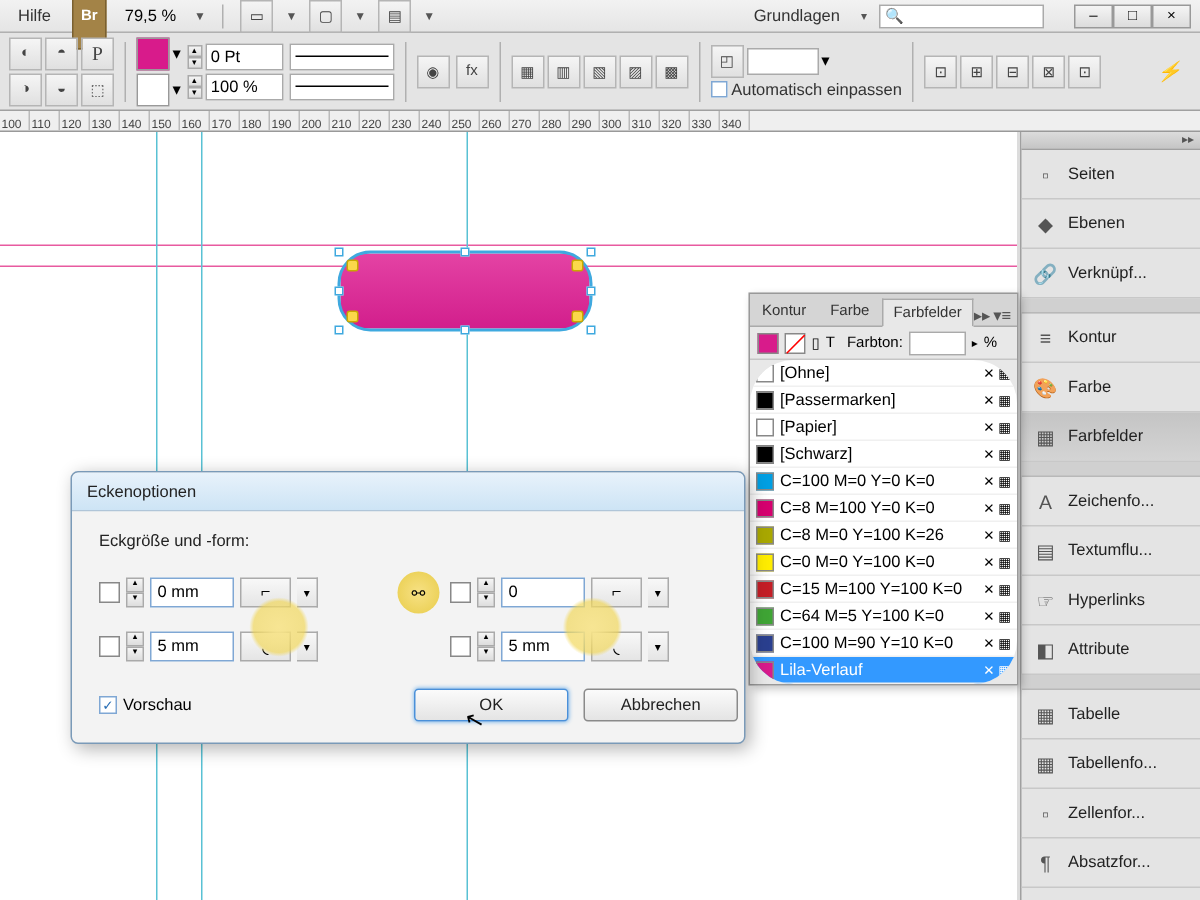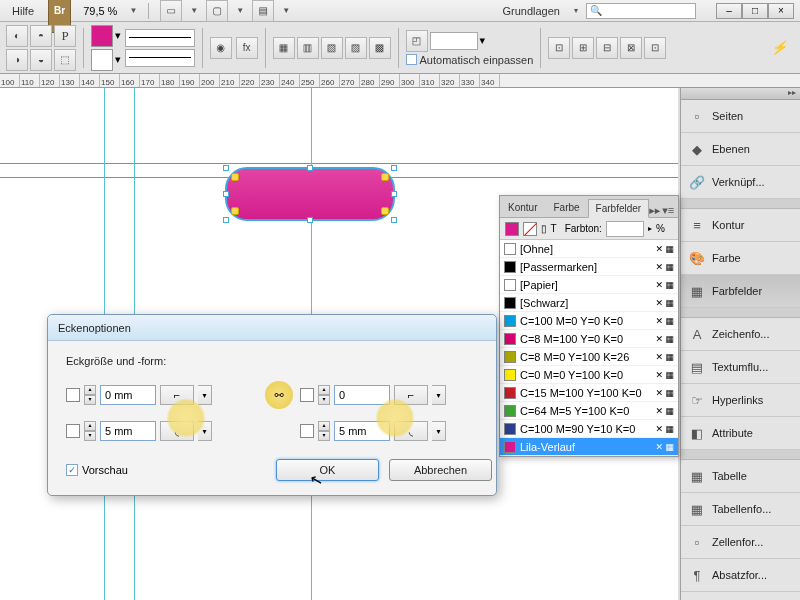--- a/index.html
+++ b/index.html
@@ -54,21 +54,21 @@
 
 .farbfelder-panel { position: absolute; left: 499px; top: 195px; width: 180px; background: #e8e8e8; border: 1px solid #999; box-shadow: 2px 2px 6px rgba(0,0,0,0.25); }
 .ff-tabs { height: 22px; display: flex; background: #d5d5d5; border-bottom: 1px solid #aaa; align-items: flex-end; }
 .ff-tab { padding: 3px 7px; font-size: 10px; color: #333; border: 1px solid transparent; }
 .ff-tab.active { background: #e8e8e8; border: 1px solid #aaa; border-bottom: 1px solid #e8e8e8; position: relative; top: 1px; }
 .ff-tabs .tab-extras { margin-left: auto; display: flex; gap: 2px; padding-right: 4px; font-size: 9px; color: #555; }
 .ff-toolbar { height: 22px; display: flex; align-items: center; gap: 4px; padding: 0 5px; border-bottom: 1px solid #c5c5c5; }
 .ff-mini-swatch { width: 14px; height: 14px; background: #d81b8b; border: 1px solid #888; position: relative; }
 .ff-mini-swatch.none::after { content:''; position:absolute; left:-2px; top:50%; width:140%; height:1px; background:red; transform:rotate(-45deg);}
 .ff-field { width: 38px; height: 16px; background: #fff; border: 1px solid #aaa; }
-.ff-list { background: #fff; max-height: 260px; overflow: hidden; }
+.ff-list { background: #fff; max-height: 260px; overflow: hidden; border-radius: 29px; }
 .ff-row { height: 18px; display: flex; align-items: center; padding: 0 4px; gap: 4px; border-bottom: 1px solid #f0f0f0; font-size: 10px; }
 .ff-row.selected { background: #3399ff; color: #fff; }
 .ff-swatch { width: 12px; height: 12px; border: 1px solid #888; flex-shrink: 0; }
 .ff-row .ff-name { flex: 1; white-space: nowrap; overflow: hidden; text-overflow: ellipsis; }
 .ff-row .ff-icons { display: flex; gap: 2px; font-size: 9px; }
 
 
 .dialog { position: absolute; left: 47px; top: 314px; width: 450px; background: #f3f3f3; border: 1px solid #7a9ab8; border-radius: 5px; box-shadow: 3px 3px 12px rgba(0,0,0,0.3); }
 .dialog-title { height: 26px; background: linear-gradient(#e8f2fb,#cde4f5); border-bottom: 1px solid #b0c5d8; border-radius: 5px 5px 0 0; padding: 0 10px; display: flex; align-items: center; color: #222; }
 .dialog-body { padding: 14px 4px 14px 18px; }
@@ -135,20 +135,36 @@
   <div class="divider-v"></div>
   <div class="ctrl-group">
     <div class="ctrl-row">
         <div class="swatch-btn"></div>
         <span class="dropdown-arrow">▾</span>
       </div>
     <div class="ctrl-row">
         <div class="swatch-btn" style="background:#fff"></div>
         <span class="dropdown-arrow">▾</span>
       </div>
+  </div>
+  <div class="ctrl-group">
+    <div class="ctrl-row">
+      <div class="stepper">
+          <span>▴</span>
+          <span>▾</span>
+        </div>
+      <div class="field" style="width:52px">0 Pt</div>
+    </div>
+    <div class="ctrl-row">
+      <div class="stepper">
+          <span>▴</span>
+          <span>▾</span>
+        </div>
+      <div class="field" style="width:52px">100 %</div>
+    </div>
   </div>
   <div class="ctrl-row" style="flex-direction:column;gap:2px">
     <div class="field" style="width:70px;height:18px">
         <span style="width:100%;border-top:1px solid #000"></span>
       </div>
     <div class="field" style="width:70px;height:18px">
         <span style="width:100%;border-top:1px solid #000"></span>
       </div>
   </div>
   <div class="divider-v"></div>

